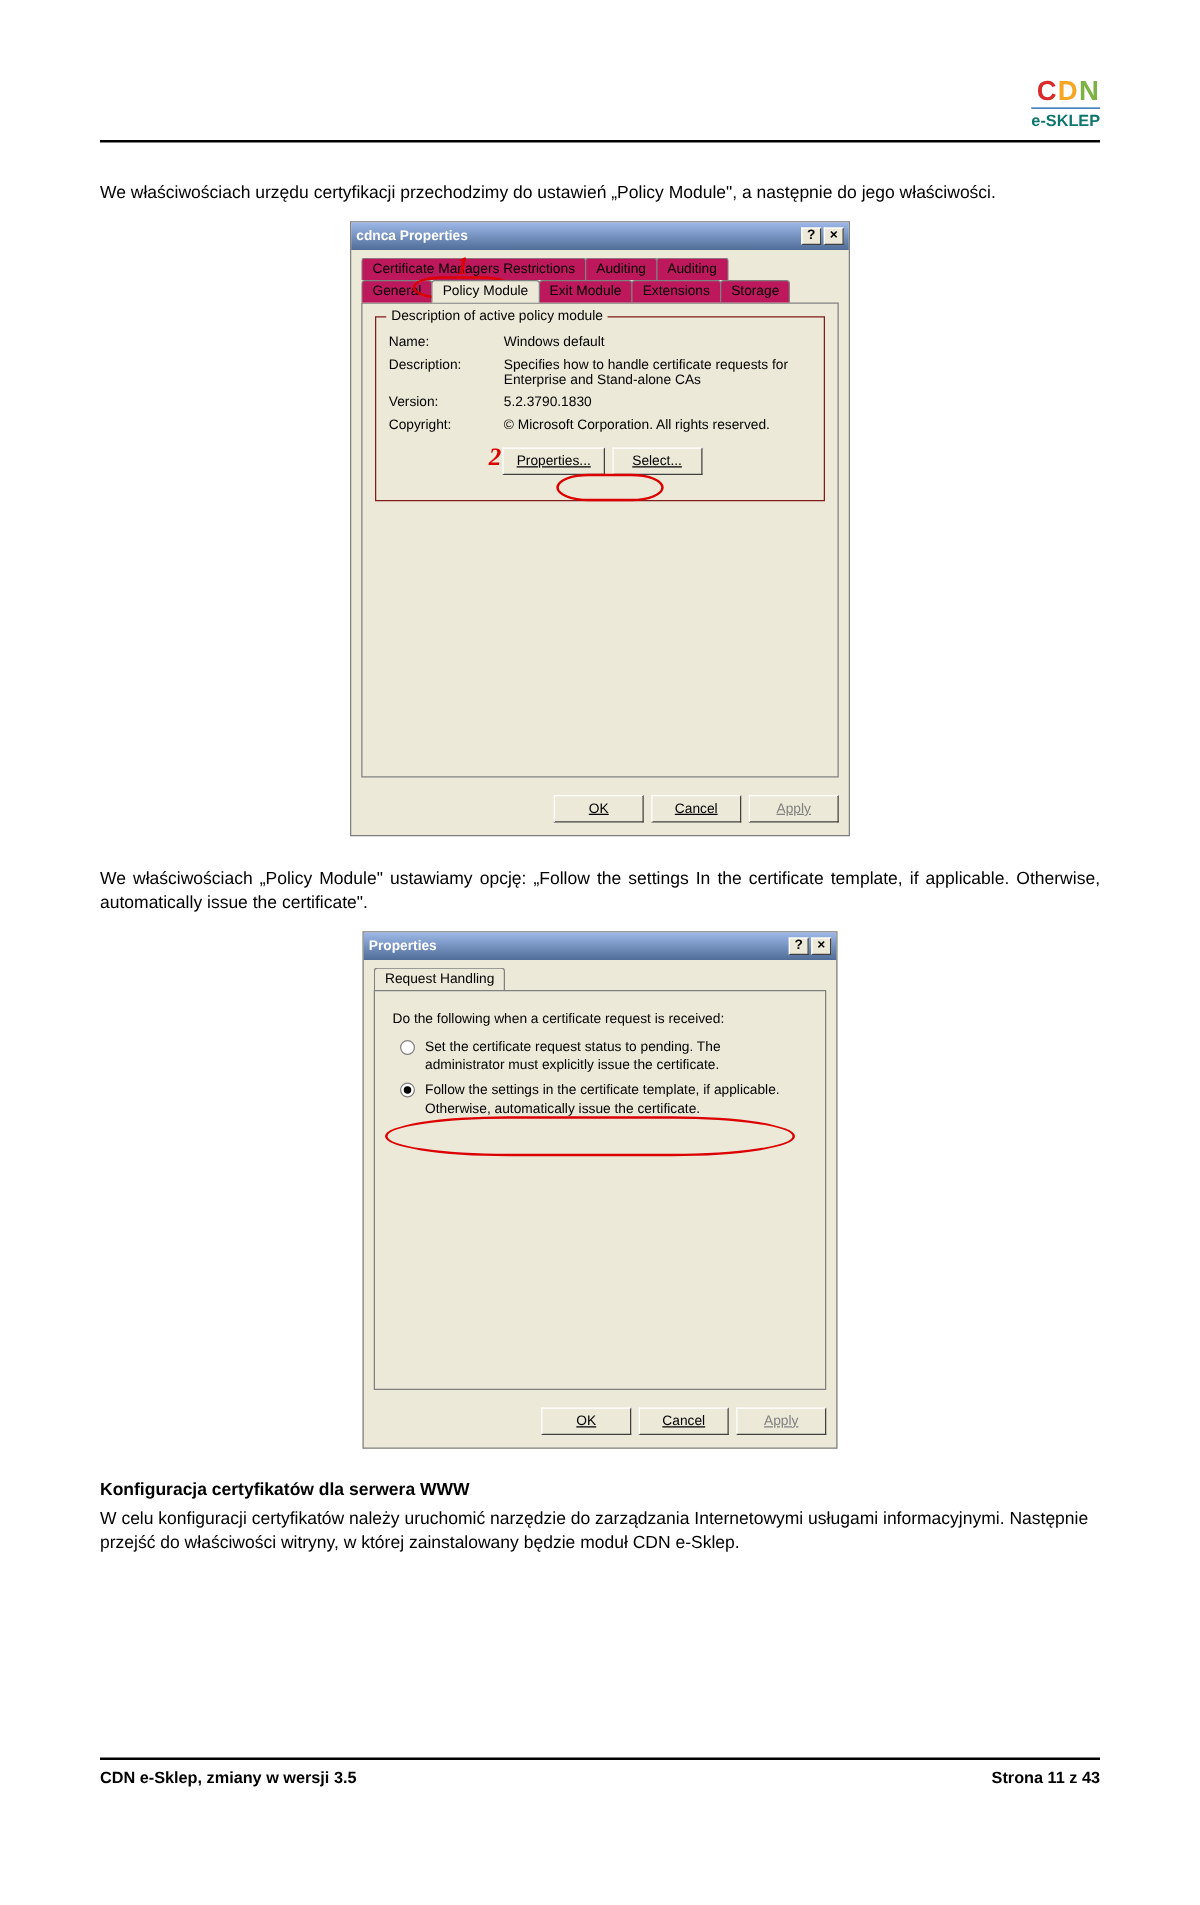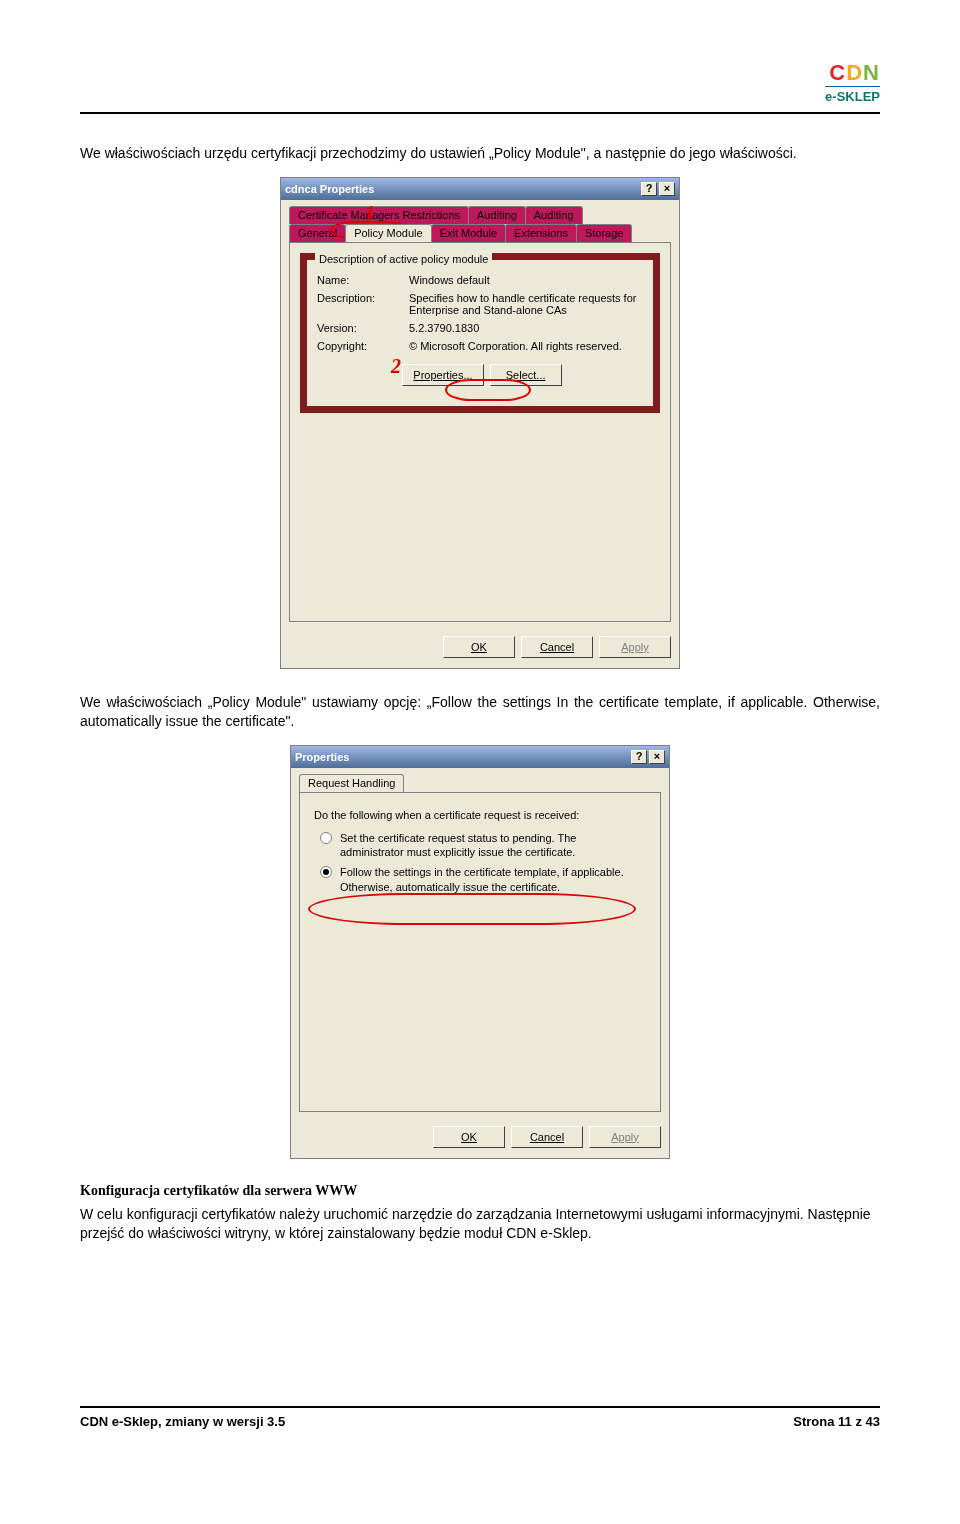--- a/index.html
+++ b/index.html
@@ -23,21 +23,21 @@
   .logo-top .c-orange { color: #f5a623; }
   .logo-top .c-green { color: #7cb342; }
   .logo-sub {
     font-size: 13px; color: #0f766e; background: #fff;
     border-top: 1px solid #0b5cab; padding-top: 2px;
   }
   hr.head-rule { border: 0; border-top: 2px solid #000; margin-bottom: 30px; }
   hr.foot-rule { border: 0; border-top: 2px solid #000; margin-top: 30px; }
   .body-text { font-size: 14px; line-height: 1.35; margin: 6px 0 14px 0; }
   .body-text-justify { text-align: justify; }
-  .section-heading { font-size: 14px; font-weight: bold; margin-top: 24px; font-family: Liberation Serif, serif; }
+  .section-heading { font-size: 14px; font-weight: bold; margin-top: 24px; }
 
   
   .win {
     border: 1px solid #808080;
     background: #ece9d8;
     font-family: Tahoma, Arial, sans-serif;
     font-size: 11px;
     color: #000;
     margin: 0 auto 20px auto;
   }
@@ -89,21 +89,21 @@
     margin: 0 8px 8px 8px;
     border: 1px solid #808080;
     padding: 10px;
     min-height: 200px;
     background: #ece9d8;
   }
   .tab-pane-tall { min-height: 380px; }
 
   
   .groupbox {
-    border: 7px solid #7f1d1d;
+    border: 1px solid #7f1d1d;
     position: relative;
     padding: 14px 10px 10px 10px;
     margin-bottom: 8px;
   }
   .groupbox-title {
     position: absolute;
     top: -7px; left: 8px;
     background: #ece9d8;
     padding: 0 4px;
     font-size: 11px;

